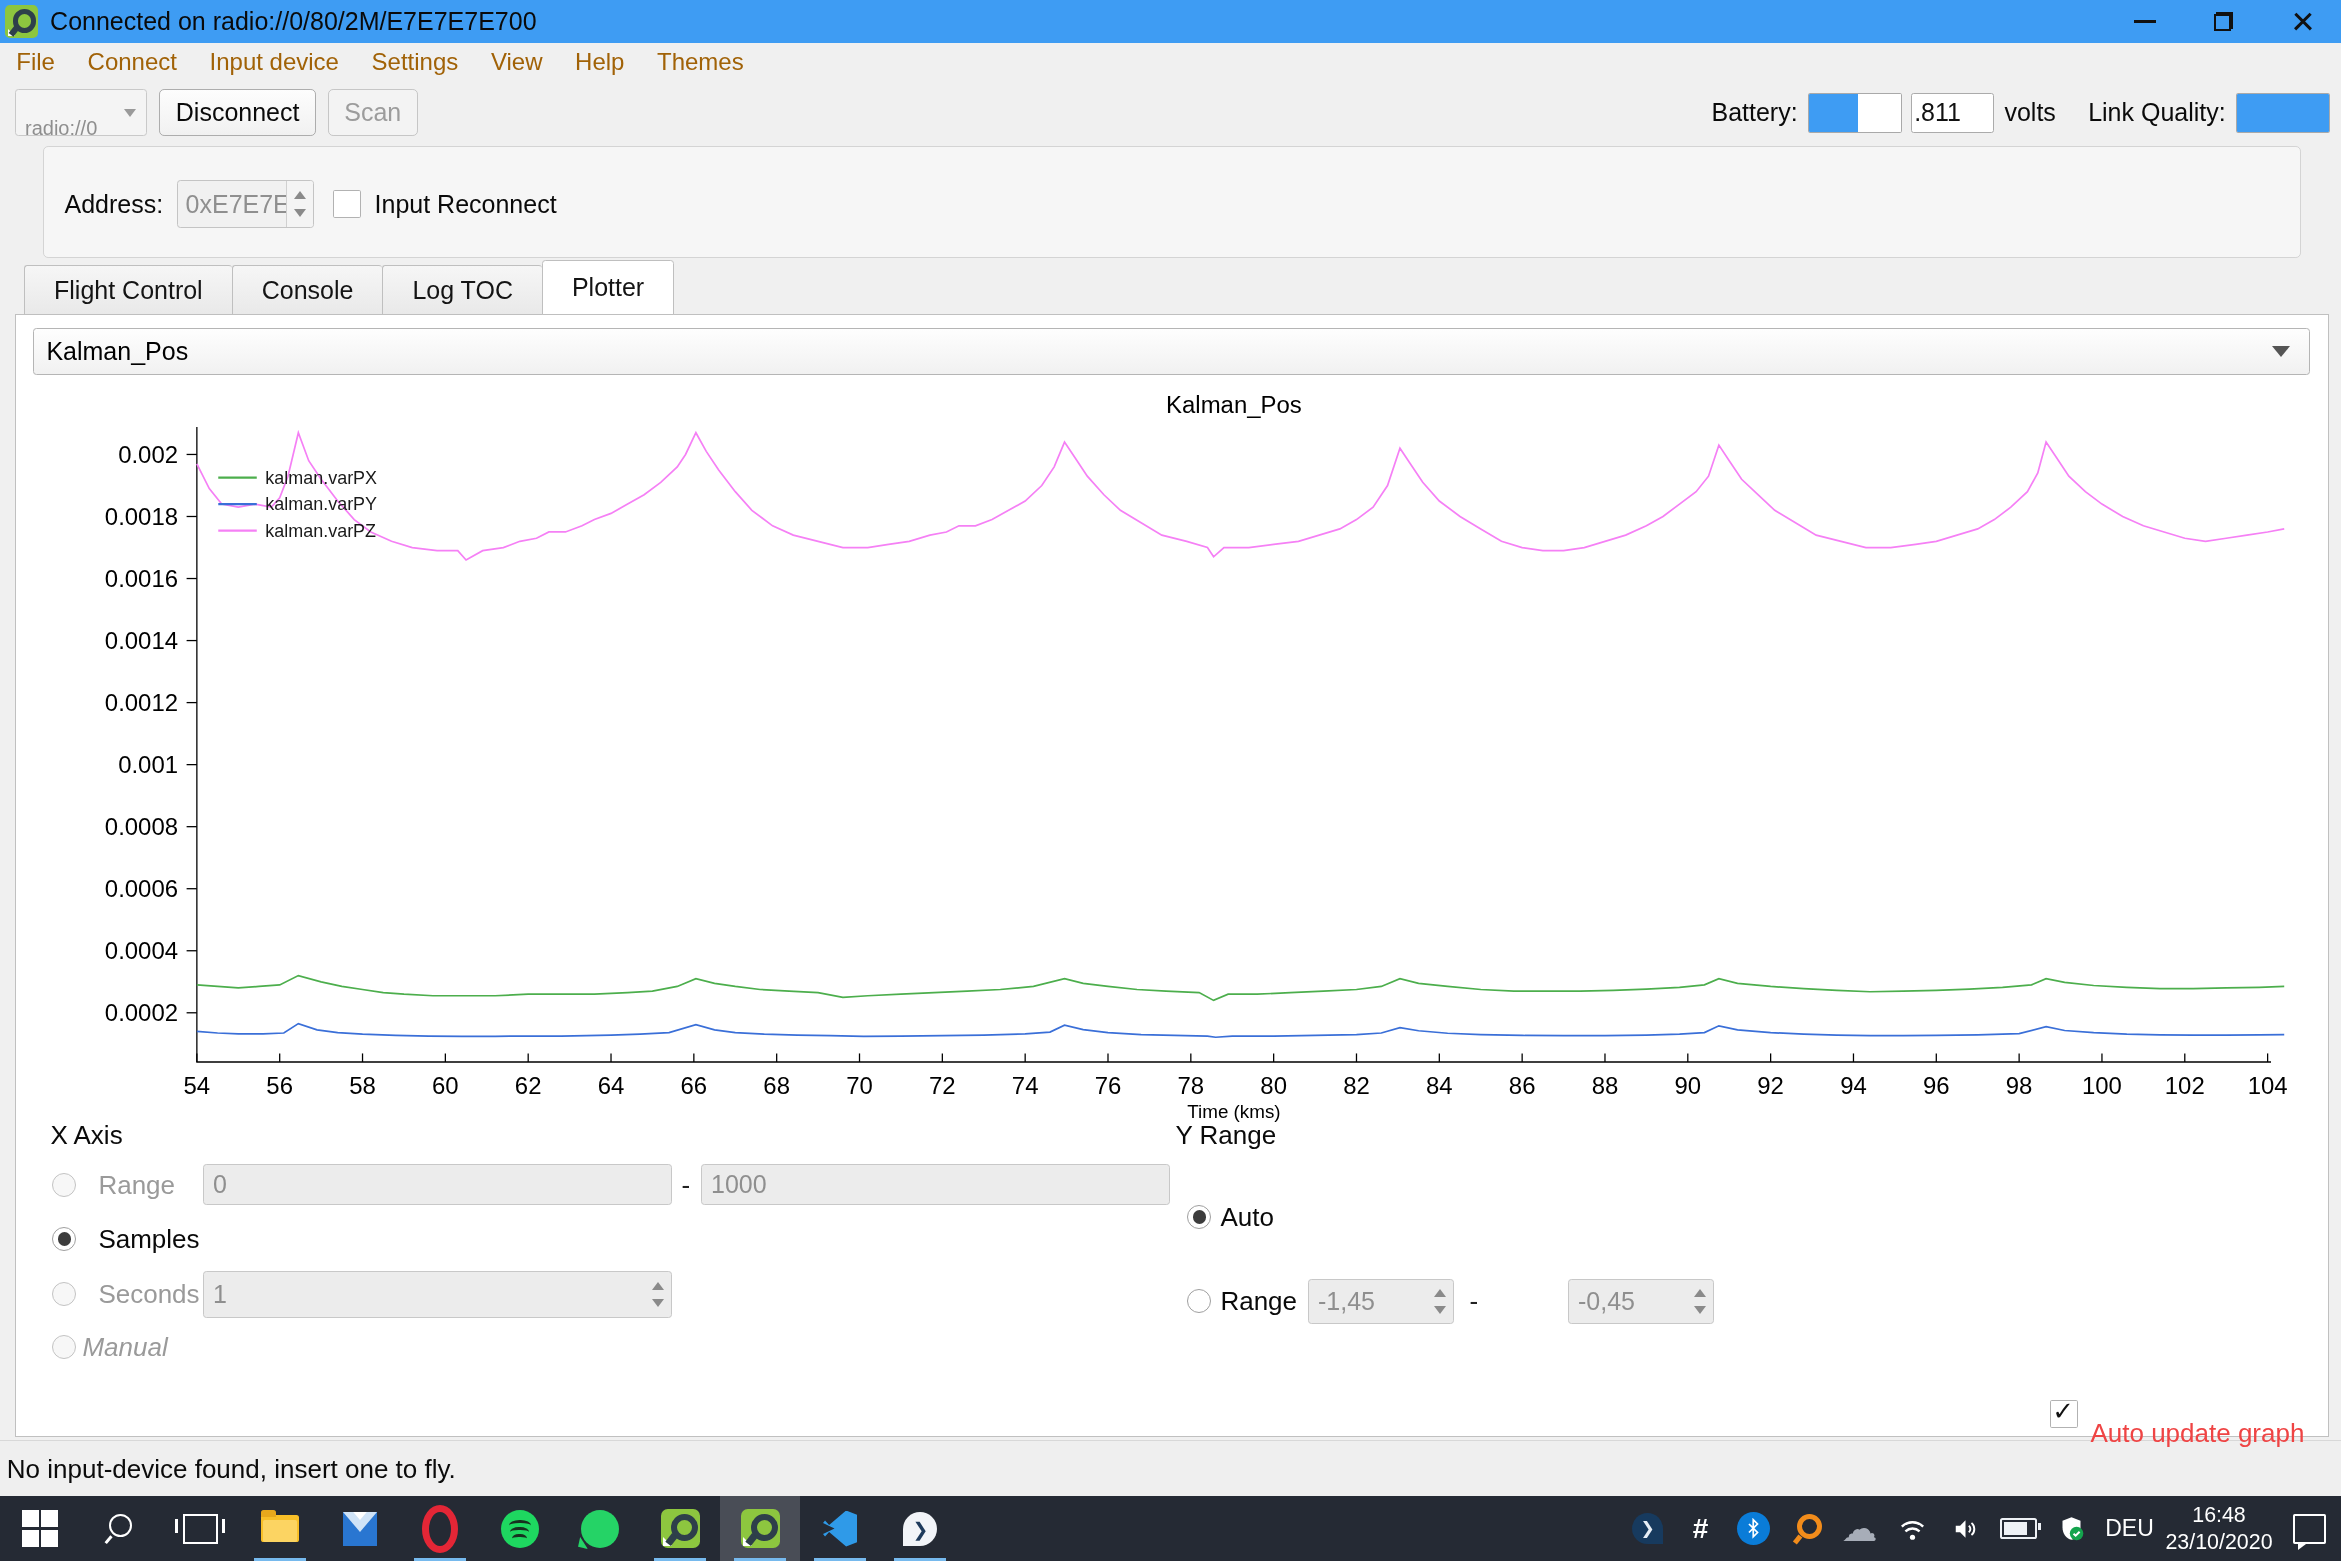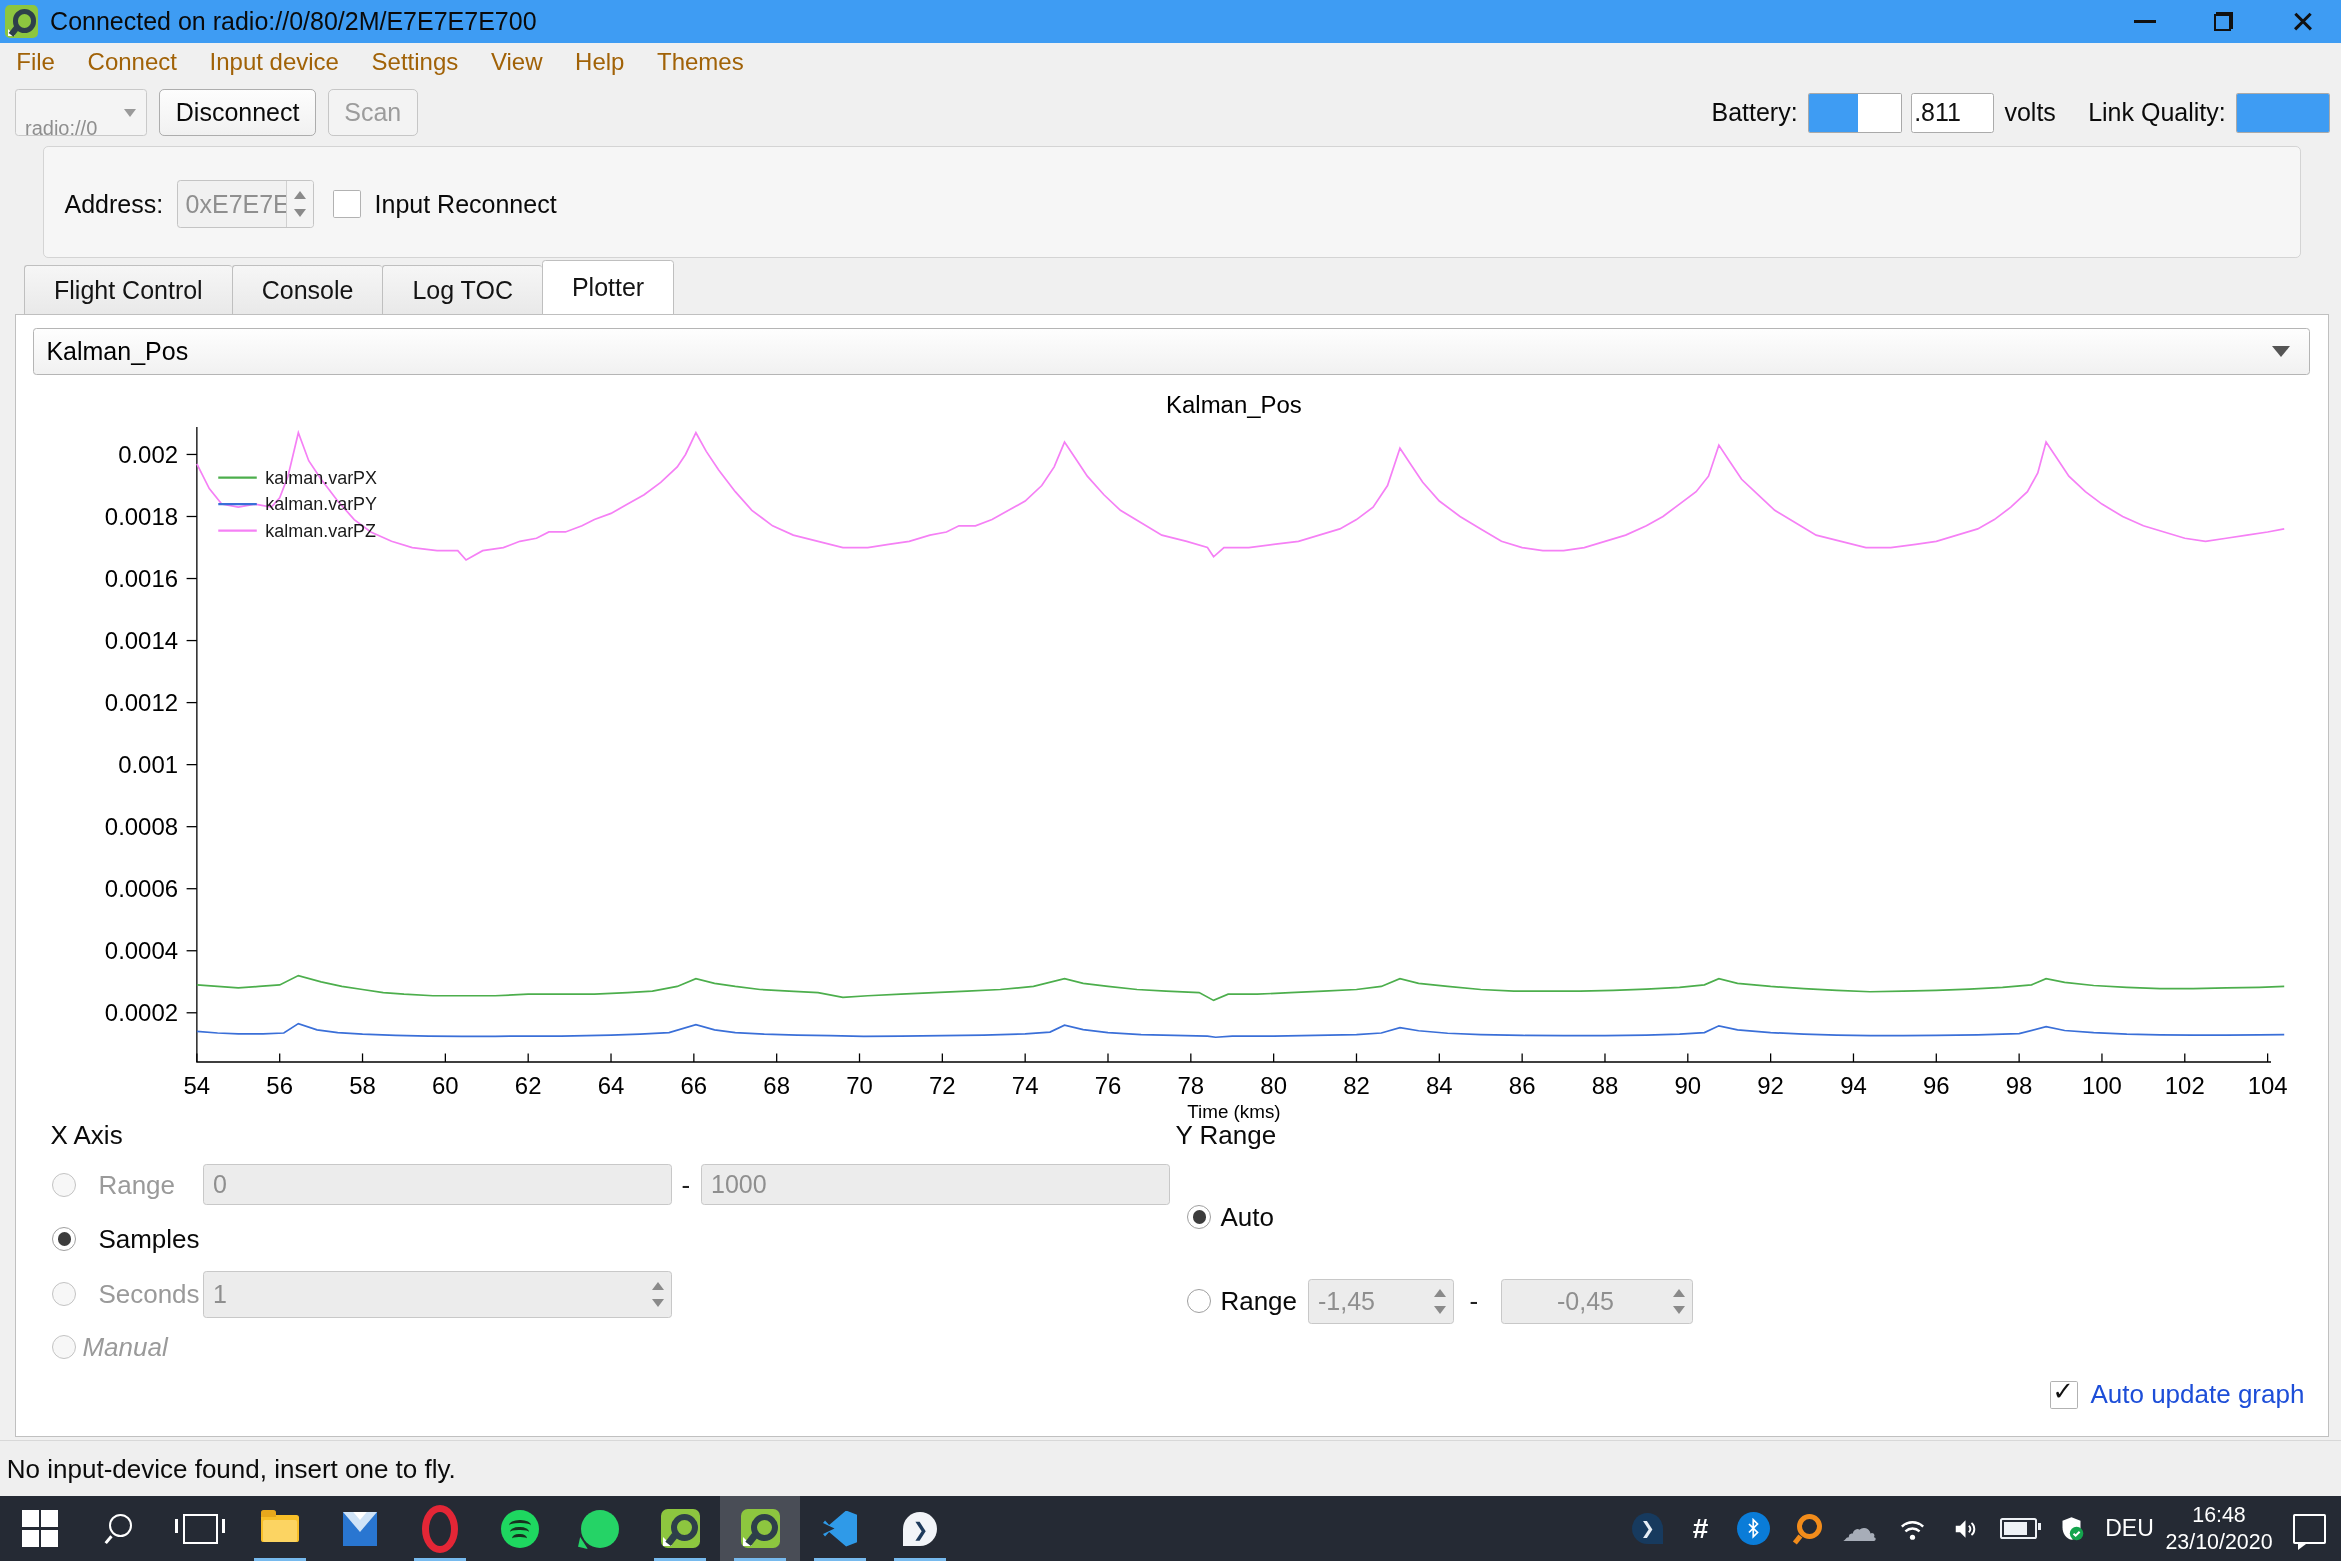--- a/index.html
+++ b/index.html
@@ -88,21 +88,21 @@
   .radio.dis{border-color:#c3c3c3;background:#f7f7f7;}
   .ctl-label{position:absolute;font-size:26px;color:#0a0a0a;}
   .ctl-label.dis{color:#9a9a9a;}
   .field{position:absolute;background:#ececec;border:0.9px solid #c8c8c8;border-radius:3.4px;
     display:flex;align-items:center;overflow:hidden;}
   .field .val{font-size:25px;color:#8f8f8f;margin-left:8.6px;}
   .field.enabled{background:#fff;border-color:#b4b4b4;}
   .field.enabled .val{color:#000;}
   .dash{position:absolute;font-size:26px;color:#222;}
   .auto-update{position:absolute;right:24px;top:1064px;display:flex;align-items:center;}
-  .auto-update .lbl{font-size:26px;margin-left:12px;color:#1d4ed8;}
+  .auto-update .lbl{font-size:26px;margin-left:12px;color:#ef4444;margin-top:39px;}
 
   
   .statusbar{position:absolute;left:0;top:1440px;width:2342px;height:56px;background:#efefef;
     border-top:0.9px solid #d8d8d8;display:flex;align-items:center;}
   .statusbar span{font-size:26px;margin-left:6.8px;color:#0b0b0b;}
 
   
   .taskbar{position:absolute;left:0;top:1496px;width:2342px;height:65px;background:#252a34;
     display:flex;align-items:stretch;}
   .tcell{position:relative;width:80px;display:flex;align-items:center;justify-content:center;}
@@ -377,21 +377,21 @@
     <div class="radio" style="left:1171px;top:974px;"></div>
     <div class="ctl-label" style="left:1204px;top:971px;">Range</div>
     <div class="field" style="left:1292px;top:964px;width:144px;height:43px;">
       <span class="val">-1,45</span>
       <div class="spin" style="border:none;background:transparent;">
           <div class="sp-up"></div>
           <div class="sp-dn"></div>
         </div>
     </div>
     <div class="dash" style="left:1453px;top:971px;">-</div>
-    <div class="field" style="left:1485px;top:964px;width:144px;height:43px;padding-left:46px;">
+    <div class="field" style="left:1552px;top:964px;width:144px;height:43px;">
       <span class="val">-0,45</span>
       <div class="spin" style="border:none;background:transparent;">
           <div class="sp-up"></div>
           <div class="sp-dn"></div>
         </div>
     </div>
 
     <div class="auto-update">
       <div class="checkbox checked"></div>
       <span class="lbl">Auto update graph</span>

